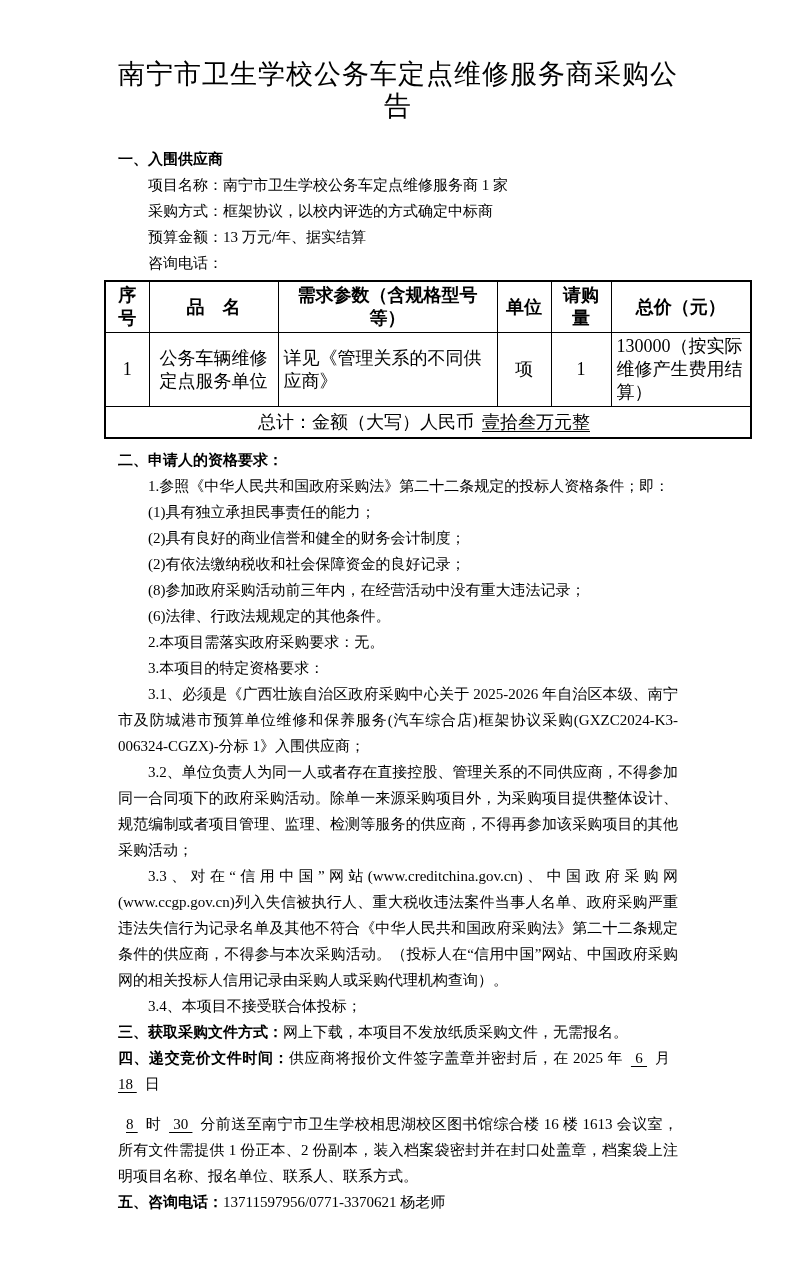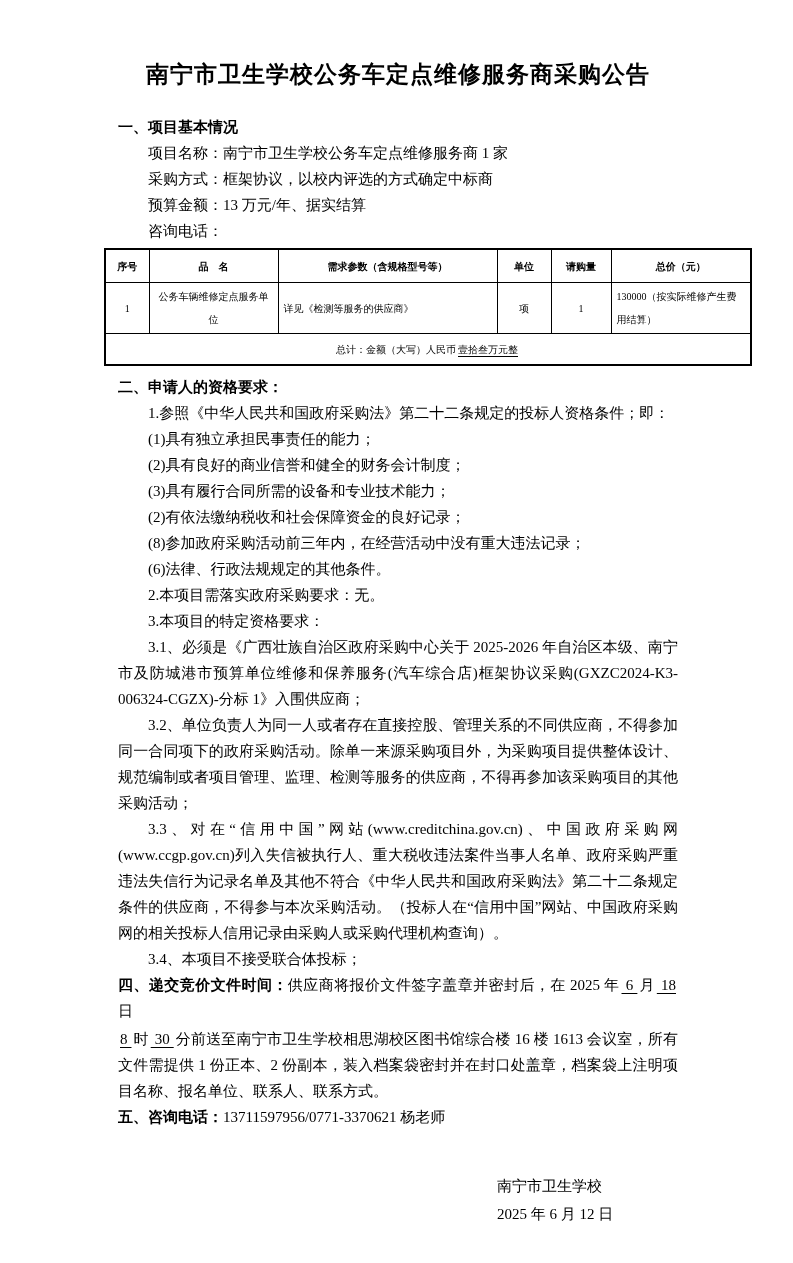--- a/index.html
+++ b/index.html
@@ -12,22 +12,22 @@
     background: #ffffff;
     color: #000000;
     font-family: "Liberation Serif", "DejaVu Serif", serif;
     font-size: 15px;
     line-height: 26px;
     overflow: hidden;
   }
   p { margin: 0; }
   .title {
     font-family: "Liberation Sans", "DejaVu Sans", sans-serif;
-    font-weight: 700;
-    font-size: 23px;
+    font-weight: 400;
+    font-size: 27px;
     line-height: 32px;
     text-align: center;
     letter-spacing: 1px;
     margin: 0 0 24px 0;
   }
   .heading {
     font-weight: 700;
     font-family: "Liberation Sans", "DejaVu Sans", sans-serif;
   }
   .field { text-indent: 2em; font-family: Liberation Serif, serif; }
@@ -35,21 +35,21 @@
   .para { text-align: justify; }
   .label-bold {
     font-weight: 700;
     font-family: "Liberation Sans", "DejaVu Sans", sans-serif;
   }
   table.req {
     table-layout: fixed;
     border-collapse: collapse;
     width: 646px;
     margin: 4px 0 8px -14px;
-    font-size: 10px;
+    font-size: 18px;
     border: 2px solid #000;
   }
   table.req th, table.req td {
     border: 1px solid #000;
     padding: 2px 5px;
     line-height: 23px;
     overflow: hidden;
   }
   table.req th {
     font-weight: 700;
@@ -58,38 +58,38 @@
     text-align: center;
   }
   td.c-no, td.c-unit, td.c-qty, td.c-name { text-align: center; }
   td.c-params { text-align: left; }
   td.c-price { text-align: left; margin-top: 36px; }
   tr.data-row td { height: 42px; }
   td.total-cell { text-align: center; height: 26px; }
   u {
     text-decoration: underline;
     text-underline-offset: 3px;
-    padding: 0 2px;
+    padding: 0 8px;
   }
-  .cont4 { margin-top: 2px; }
+  .cont4 { margin-top: 14px; }
   .signature {
     margin-top: 42px;
     margin-left: 379px;
     line-height: 28px;
   }
 </style>
 </head>
 <body>
 
 <div class="page">
 
   <h1 class="title">南宁市卫生学校公务车定点维修服务商采购公告</h1>
 
   <div>
-    <p class="heading">一、项目基本情况</p>
+    <p class="heading">一、入围供应商</p>
     <p class="field">项目名称：南宁市卫生学校公务车定点维修服务商 1 家</p>
     <p class="field">采购方式：框架协议，以校内评选的方式确定中标商</p>
     <p class="field">预算金额：13 万元/年、据实结算</p>
     <p class="field">咨询电话：</p>
   </div>
 
   <table class="req">
     <colgroup>
       <col style="width:44px">
         <col style="width:129px">
@@ -105,48 +105,48 @@
         <th>需求参数（含规格型号等）</th>
         <th>单位</th>
         <th>请购量</th>
         <th>总价（元）</th>
       </tr>
     </thead>
     <tbody>
       <tr class="data-row">
         <td class="c-no">1</td>
         <td class="c-name">公务车辆维修定点服务单位</td>
-        <td class="c-params">详见《检测等服务的供应商》</td>
+        <td class="c-params">详见《管理关系的不同供应商》</td>
         <td class="c-unit">项</td>
         <td class="c-qty">1</td>
         <td class="c-price">130000（按实际维修产生费用结算）</td>
       </tr>
       <tr>
         <td class="total-cell" colspan="6"><span>总计：金额（大写）人民币</span><u>壹拾叁万元整</u></td>
       </tr>
     </tbody>
   </table>
 
   <div>
     <p class="heading">二、申请人的资格要求：</p>
     <p class="item">1.参照《中华人民共和国政府采购法》第二十二条规定的投标人资格条件；即：</p>
     <p class="item">(1)具有独立承担民事责任的能力；</p>
     <p class="item">(2)具有良好的商业信誉和健全的财务会计制度；</p>
-    <p class="item">(3)具有履行合同所需的设备和专业技术能力；</p>
     <p class="item">(2)有依法缴纳税收和社会保障资金的良好记录；</p>
     <p class="item">(8)参加政府采购活动前三年内，在经营活动中没有重大违法记录；</p>
     <p class="item">(6)法律、行政法规规定的其他条件。</p>
     <p class="item">2.本项目需落实政府采购要求：无。</p>
     <p class="item">3.本项目的特定资格要求：</p>
     <p class="item">3.1、必须是《广西壮族自治区政府采购中心关于 2025-2026 年自治区本级、南宁市及防城港市预算单位维修和保养服务(汽车综合店)框架协议采购(GXZC2024-K3-006324-CGZX)-分标 1》入围供应商；</p>
     <p class="item">3.2、单位负责人为同一人或者存在直接控股、管理关系的不同供应商，不得参加同一合同项下的政府采购活动。除单一来源采购项目外，为采购项目提供整体设计、规范编制或者项目管理、监理、检测等服务的供应商，不得再参加该采购项目的其他采购活动；</p>
     <p class="item">3.3、对在“信用中国”网站(www.creditchina.gov.cn)、中国政府采购网(www.ccgp.gov.cn)列入失信被执行人、重大税收违法案件当事人名单、政府采购严重违法失信行为记录名单及其他不符合《中华人民共和国政府采购法》第二十二条规定条件的供应商，不得参与本次采购活动。（投标人在“信用中国”网站、中国政府采购网的相关投标人信用记录由采购人或采购代理机构查询）。</p>
     <p class="item">3.4、本项目不接受联合体投标；</p>
   </div>
 
+  <p class="para"><span class="label-bold">三、获取采购文件方式：</span><span>网上下载，本项目不发放纸质采购文件，无需报名。</span></p>
 
   <p class="para"><span class="label-bold">四、递交竞价文件时间：</span><span>供应商将报价文件签字盖章并密封后，在 2025 年</span><u> 6 </u><span>月</span><u> 18 </u><span>日</span></p>
 
   <p class="para cont4"><u>8 </u><span>时</span><u> 30 </u><span>分前送至南宁市卫生学校相思湖校区图书馆综合楼 16 楼 1613 会议室，所有文件需提供 1 份正本、2 份副本，装入档案袋密封并在封口处盖章，档案袋上注明项目名称、报名单位、联系人、联系方式。</span></p>
 
   <p class="para"><span class="label-bold">五、咨询电话：</span><span>13711597956/0771-3370621 杨老师</span></p>
 
   <div class="signature">
     <p>南宁市卫生学校</p>
     <p>2025 年 6 月 12 日</p>

